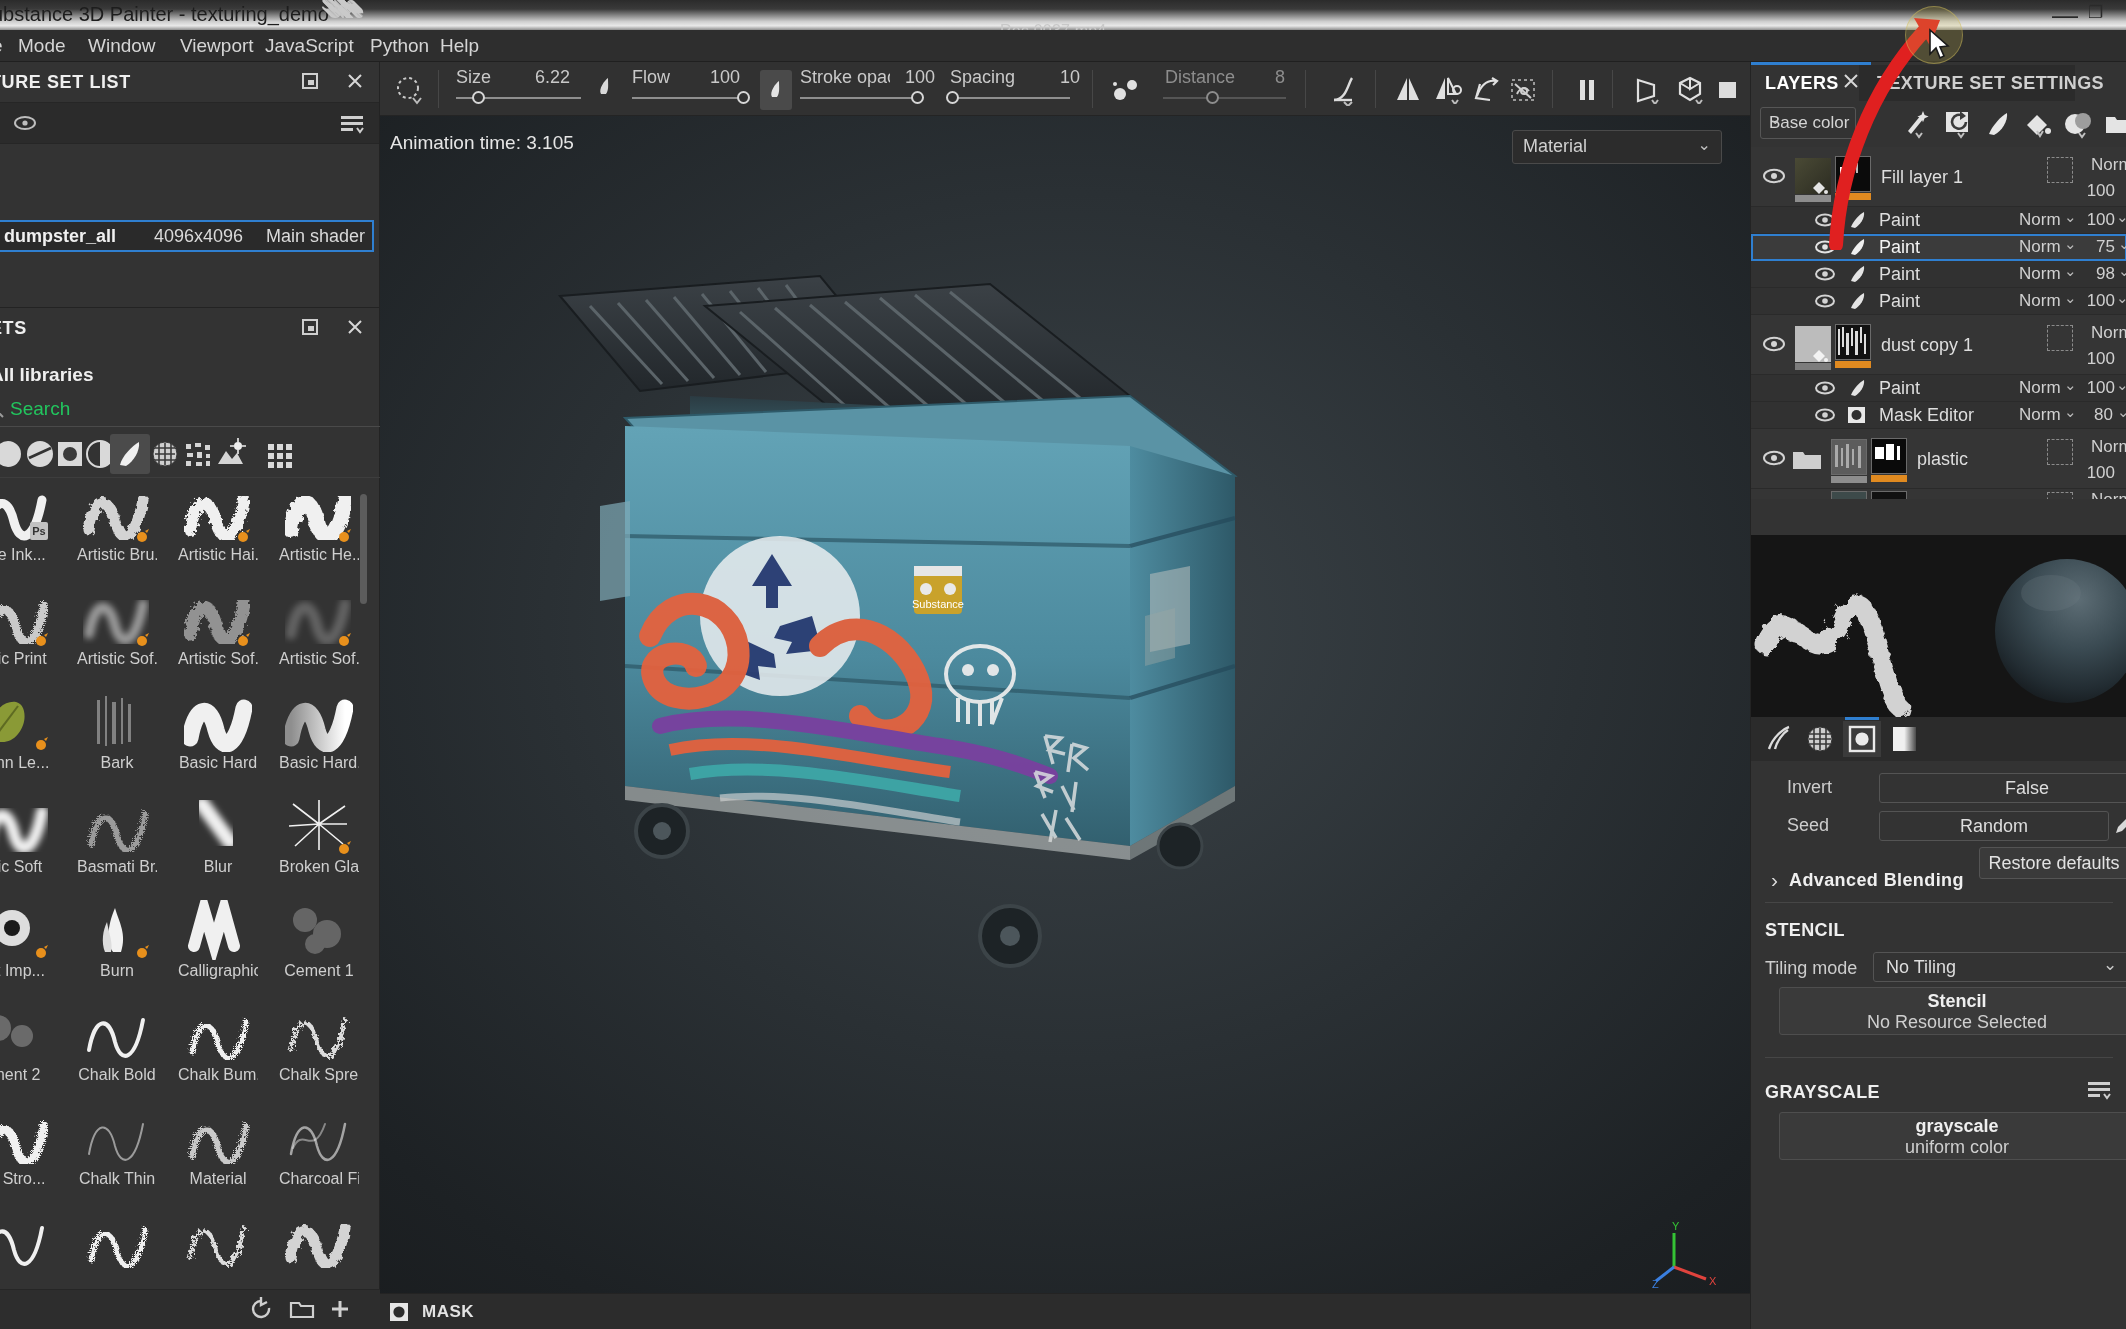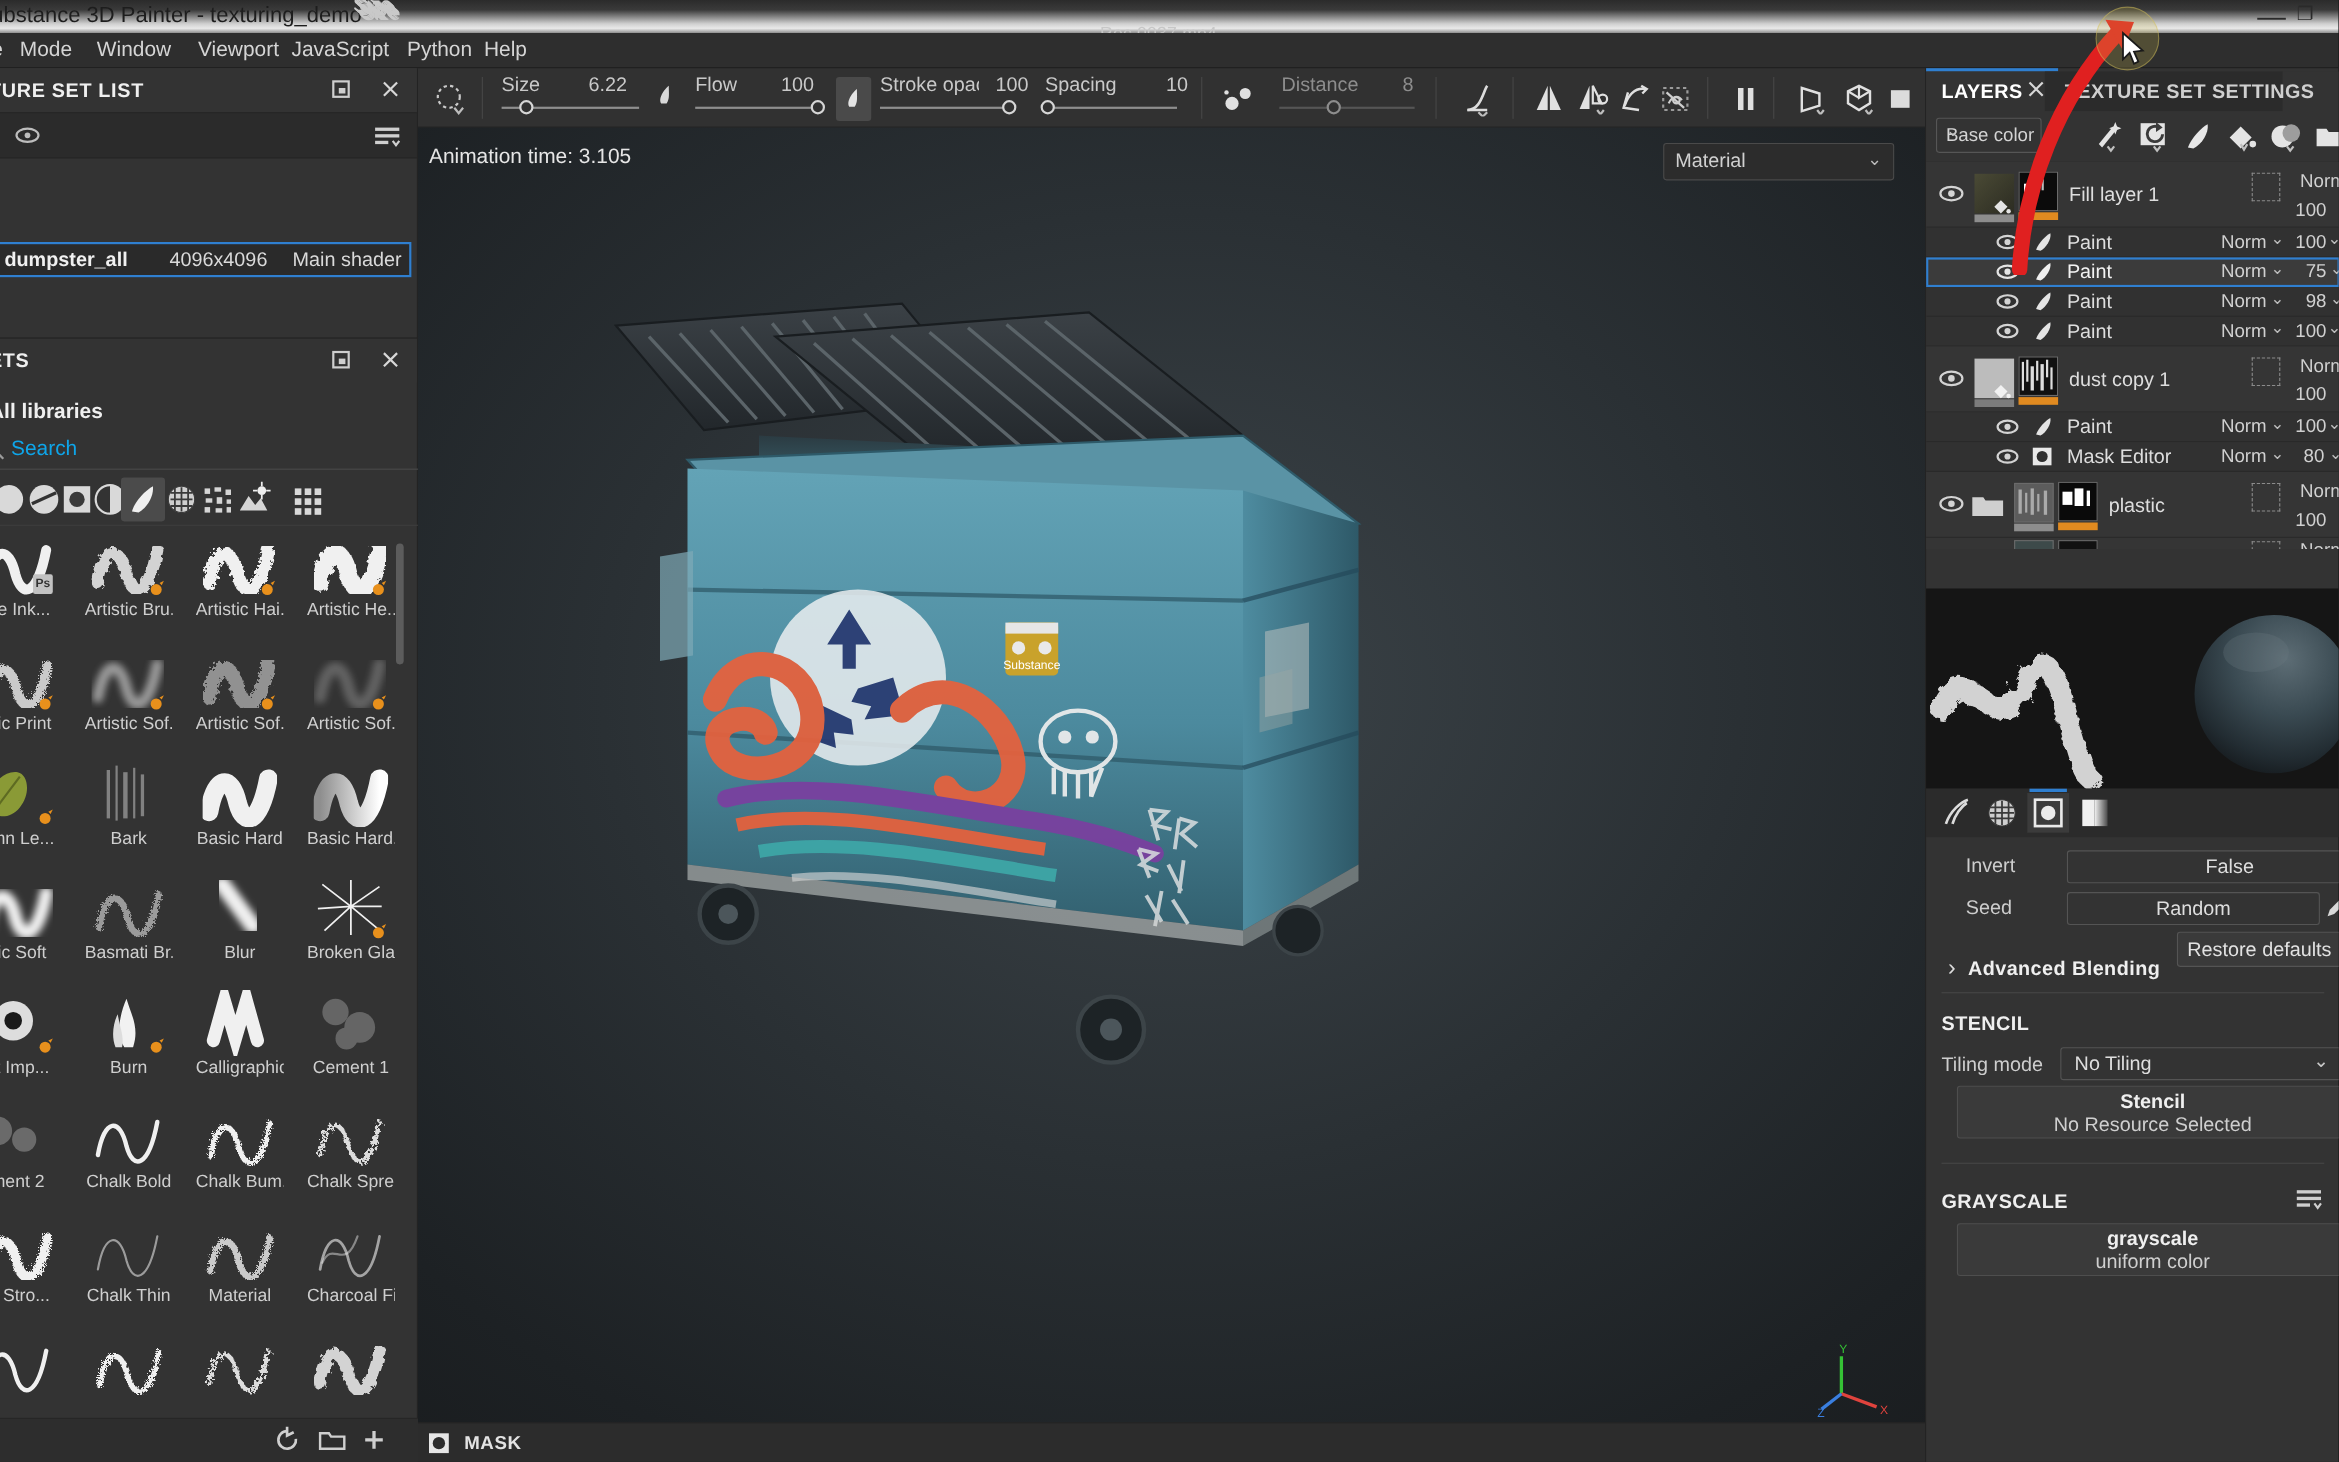--- a/index.html
+++ b/index.html
@@ -97,21 +97,21 @@
 
   
   #assets{
     position:absolute; left:0; top:307px; width:380px; height:1022px;
     background:#333333; border-right:1px solid #232323; border-top:1px solid #232323;
   }
   #assets .lib{ position:absolute; left:-10px; top:56px; font-size:19px; font-weight:bold; color:#efefef;}
   #assets .searchbox{
     position:absolute; left:-14px; top:86px; width:300px; height:32px;
   }
-  #assets .searchbox .ph{ position:absolute; left:24px; top:4px; font-size:19px; color:#0ea5e9;}
+  #assets .searchbox .ph{ position:absolute; left:24px; top:4px; font-size:19px; color:#22c55e;}
   #assets .filterrow{
     position:absolute; left:0; top:126px; width:380px; height:44px; border-bottom:1px solid #3d3d3d;
   }
   .fico{ position:absolute; top:0px; width:40px; height:40px; border-radius:3px; }
   .fico.sel{ background:#4b4b4b; }
   #grid{
     position:absolute; left:-48px; top:176px; width:420px; height:840px;
     overflow:hidden;
   }
   .cell{ position:absolute; width:68px; }

